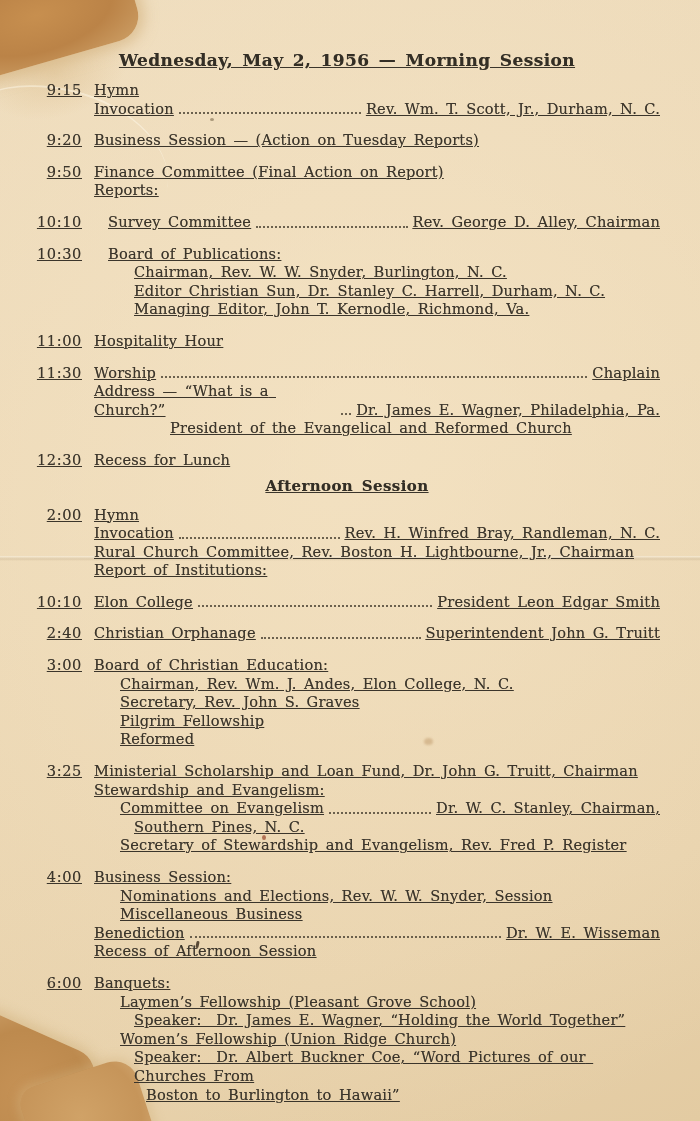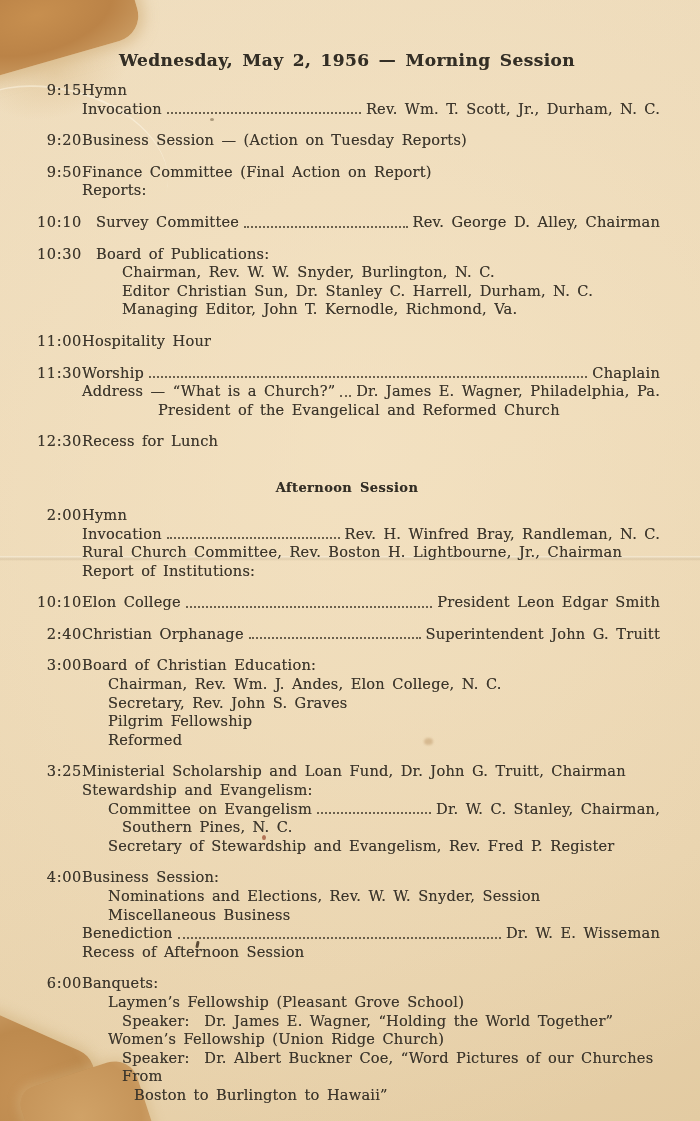--- a/index.html
+++ b/index.html
@@ -59,32 +59,33 @@
   .speck{position:absolute;border-radius:50%;}
   .speck-a{left:196px;top:941px;width:3px;height:7px;background:#5a4a36;transform:rotate(12deg);border-radius:2px;}
   .speck-b{left:262px;top:835px;width:4px;height:5px;background:#a3563c;opacity:.8;}
   .speck-c{left:424px;top:738px;width:9px;height:7px;background:#c7a477;opacity:.6;filter:blur(1px);}
   .speck-d{left:210px;top:118px;width:4px;height:3px;background:#8b7a5e;opacity:.7;}
   
   .content{
     position:absolute;inset:0;
     padding:50px 40px 0 34px;
     text-shadow:0 0 .5px rgba(59,53,43,.55);
+    text-decoration:underline;
   }
   .session-title{
     font-size:17px;font-weight:bold;color:#332e25;
     text-align:center;letter-spacing:.4px;word-spacing:3px;
     margin:0 0 11px 0;
   }
-  .session-title.afternoon{font-size:13px;margin-top:29px;text-align:center;}
+  .session-title.afternoon{font-size:15px;margin-top:7px;text-align:center;}
   .group{margin-top:13px;}
   .group:first-child{margin-top:0;}
   .line{display:flex;align-items:baseline;line-height:18.6px;font-size:14.6px;letter-spacing:.2px;word-spacing:2.5px;}
   .time{flex:none;width:48px;text-align:right;letter-spacing:.6px;}
-  .body{flex:1;display:flex;align-items:flex-start;min-width:0;}
+  .body{flex:1;margin-left:12px;display:flex;align-items:flex-end;min-width:0;}
   .left{white-space:pre-wrap;}
   .leader{
     flex:1;min-width:10px;
     border-bottom:2px dotted rgba(74,65,50,.8);
     margin:0 5px 4px 5px;
     align-self:flex-end;
   }
   .right{white-space:nowrap;}
   .ind0{padding-left:0;}
   .ind1{padding-left:14px;}

